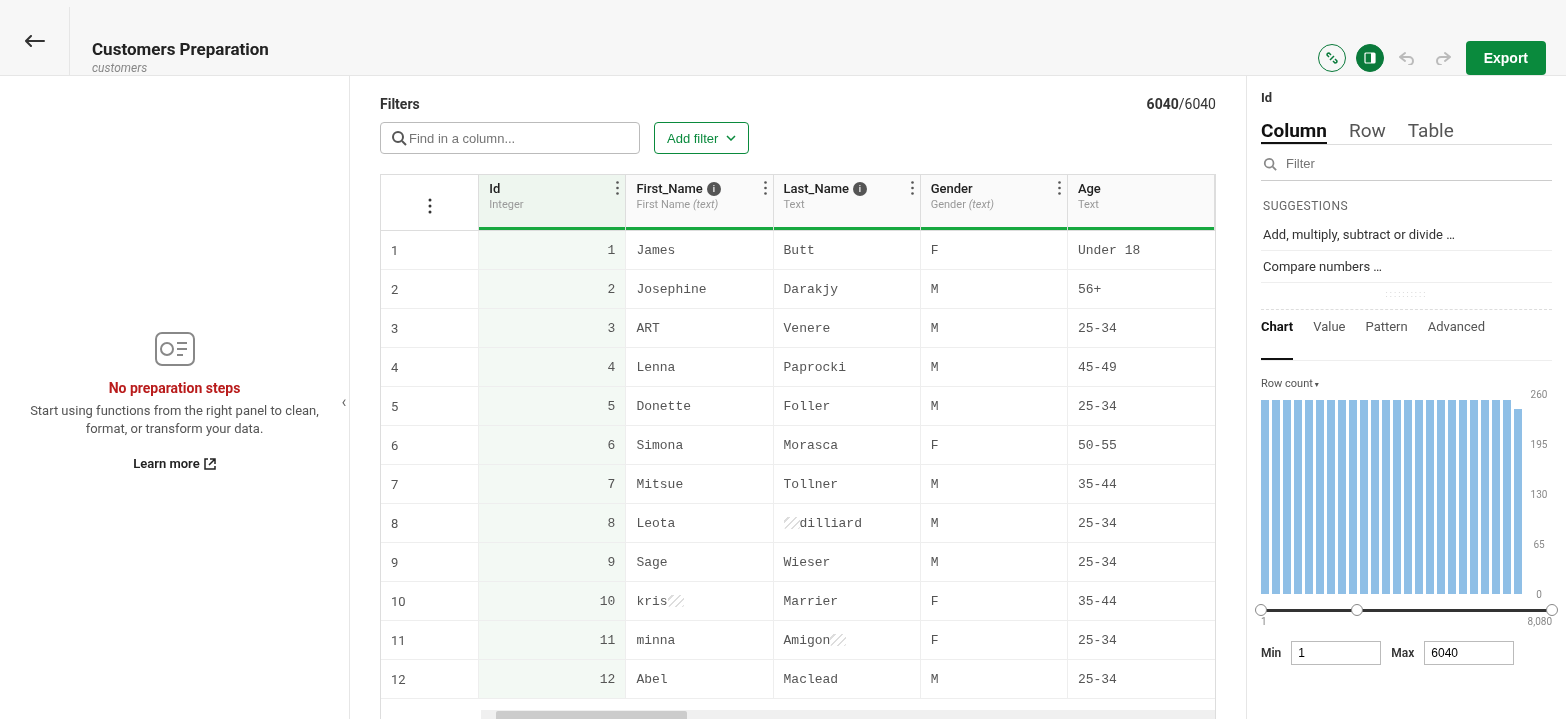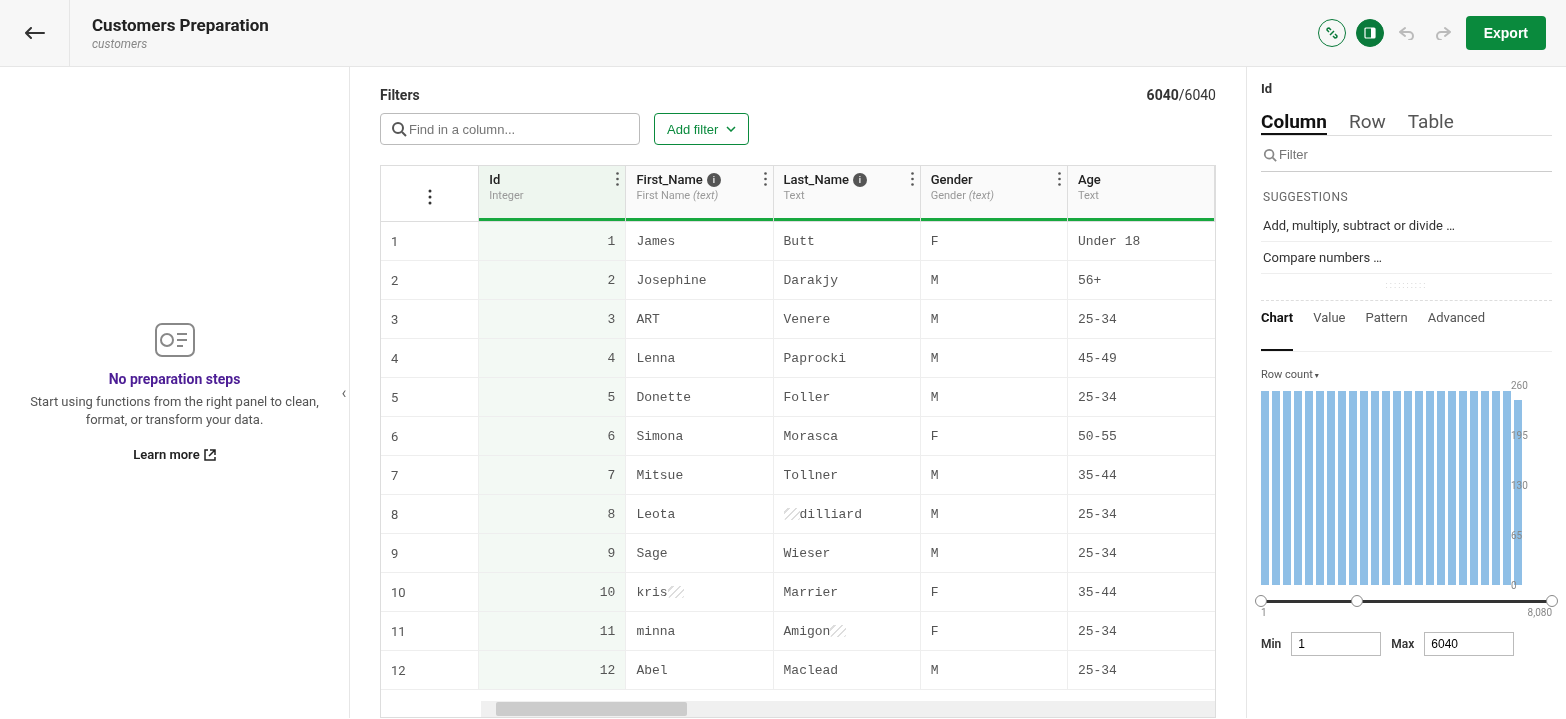--- a/index.html
+++ b/index.html
@@ -1,30 +1,30 @@
 <!DOCTYPE html>
 <html><head>
 <meta charset="utf-8">
 <style>
   * { box-sizing: border-box; }
   body { margin:0; font-family: -apple-system, BlinkMacSystemFont, "Segoe UI", Roboto, Arial, sans-serif; color:#333; background:#fff; font-size:13px; }
-  .header { display:flex; align-items:center; height:67px; background:#f7f7f7; border-bottom:1px solid #e6e6e6; }
+  .header { display:flex; align-items:flex-end; height:76px; background:#f7f7f7; border-bottom:1px solid #e6e6e6; }
   .back-btn { width:70px; height:68px; display:flex; align-items:center; justify-content:center; border-right:1px solid #e6e6e6; cursor:pointer; }
   .title-block { padding-left:22px; flex:1; }
   .title { font-size:17px; font-weight:700; color:#222; }
   .subtitle { font-size:12px; color:#888; margin-top:2px;font-style:italic; }
   .header-actions { display:flex; align-items:center; gap:10px; padding-right:20px; }
   .icon-circle { width:28px; height:28px; border:1.5px solid #0a7a3b; border-radius:50%; display:flex; align-items:center; justify-content:center; cursor:pointer; color:#0a7a3b; }
   .gray-icon { color:#b8b8b8; cursor:default; padding:0 5px; }
   .export-btn { background:#0a8a3d; color:#fff; border:none; border-radius:4px; padding:9px 18px; font-size:14px; font-weight:600; cursor:pointer; }
 
   .body { display:flex; height:651px; position:relative; }
 
   .left-panel { width:350px; border-right:1px solid #e6e6e6; display:flex; flex-direction:column; align-items:center; justify-content:center; text-align:center; padding:0 30px; }
-  .np-title { font-weight:700; font-size:14px; margin-top:14px; color:#4c1d95;}
+  .np-title { font-weight:700; font-size:14px; margin-top:14px; color:#b91c1c;}
   .np-desc { font-size:13px; color:#555; margin-top:6px; line-height:1.4; }
   .np-learn { font-weight:600; font-size:13px; margin-top:18px; color:#222; display:flex; gap:4px; align-items:center; justify-content:center; cursor:pointer;}
   .collapse-arrow { position:absolute; left:338px; top:50%; transform:translateY(-50%); width:12px; height:40px; display:flex; align-items:center; justify-content:center; cursor:pointer; font-size:16px; color:#666;}
 
   .middle { flex:1; padding:20px 30px 0 30px; overflow:hidden; display:flex; flex-direction:column; min-width:0;}
   .filters-row { display:flex; align-items:center; justify-content:space-between; }
   .filters-label { font-weight:700; font-size:14px;}
   .count { font-size:14px; color:#333;}
   .count b{font-weight:700;}
   .filters-controls { display:flex; gap:14px; margin-top:10px; }
@@ -50,35 +50,35 @@
   .gcell.idcol { width:150px; background:#f3f9f4; justify-content:flex-end; }
   .gcell.col { width:150px; }
   .hscroll { position:absolute; bottom:0; left:100px; right:0; height:16px; background:#f0f0f0; display:flex; align-items:center;}
   .hscroll-thumb { height:14px; background:#ccc; width:26%; margin-left:2%; border-radius:2px;}
 
   .right-panel { width:320px; border-left:1px solid #e6e6e6; padding:14px 14px 0 14px; display:flex; flex-direction:column; overflow:hidden;}
   .rp-field { font-weight:700; font-size:13px; }
   .rp-tabs { display:flex; gap:22px; margin-top:14px; border-bottom:1px solid #ddd;}
   .rp-tab { font-size:19px; color:#555; cursor:pointer;}
   .rp-tab.active { color:#111; font-weight:700; border-bottom:2px solid #111;}
-  .rp-filter { display:flex; align-items:center; gap:0; border-bottom:1px solid #ccc; padding:8px 2px; margin-top:2px;}
+  .rp-filter { display:flex; align-items:center; gap:7px; border-bottom:1px solid #ccc; padding:8px 2px; margin-top:2px;}
   .rp-filter input { border:none; outline:none; flex:1; font-size:13px;}
   .sugg-label { font-size:12px; color:#666; letter-spacing:0.5px; margin:18px 0 6px 2px;}
   .sugg-item { padding:8px 2px; border-bottom:1px solid #eee; font-size:13px; color:#333; cursor:pointer;}
 
   .chart-tabs { display:flex; gap:20px; margin-top:20px; border-bottom:1px solid #eee; position:relative;}
   .chart-tabs::before { content:""; position:absolute; top:-10px; left:0; right:0; border-top:1px dashed #ddd;}
   .chart-tab { padding-bottom:24px; font-size:13px; color:#555; cursor:pointer;}
   .chart-tab.active { color:#111; font-weight:700; border-bottom:2px solid #111;}
   .rc-label { font-size:11px; color:#555; margin-top:16px;}
   .rc-label::after{ content:" ▾"; font-size:8px;}
   .chart-box { position:relative; height:200px; margin-top:4px; background:#fff;}
   .bars { position:absolute; left:0; right:30px; bottom:0; top:0; display:flex; align-items:flex-end; gap:3px;}
   .bar { flex:1; background:#8fbfe6;}
-  .ytick { position:absolute; right:15px; font-size:10px; color:#888; width:26px; text-align:left;margin-top:47px;}
+  .ytick { position:absolute; right:0; font-size:10px; color:#888; width:26px; text-align:center;margin-top:47px;}
   .slider-wrap { margin-top:18px; position:relative; }
   .slider-track { height:3px; background:#333; position:relative;}
   .slider-handle { position:absolute; top:-5px; width:12px; height:12px; border:1px solid #888; background:#fff; border-radius:50%;}
   .slider-ticks { display:flex; justify-content:space-between; font-size:10px; color:#888; margin-top:-22px; margin-bottom:8px;}
   .slider-minmax { display:flex; justify-content:space-between; font-size:10px; color:#888; margin-top:4px;}
   .minmax-row { display:flex; align-items:center; gap:10px; margin-top:14px;}
   .minmax-row label { font-size:12px; font-weight:600;}
   .minmax-row input { width:90px; border:1px solid #bbb; padding:4px 6px; font-size:12px;}
 
   svg { display:block; }

